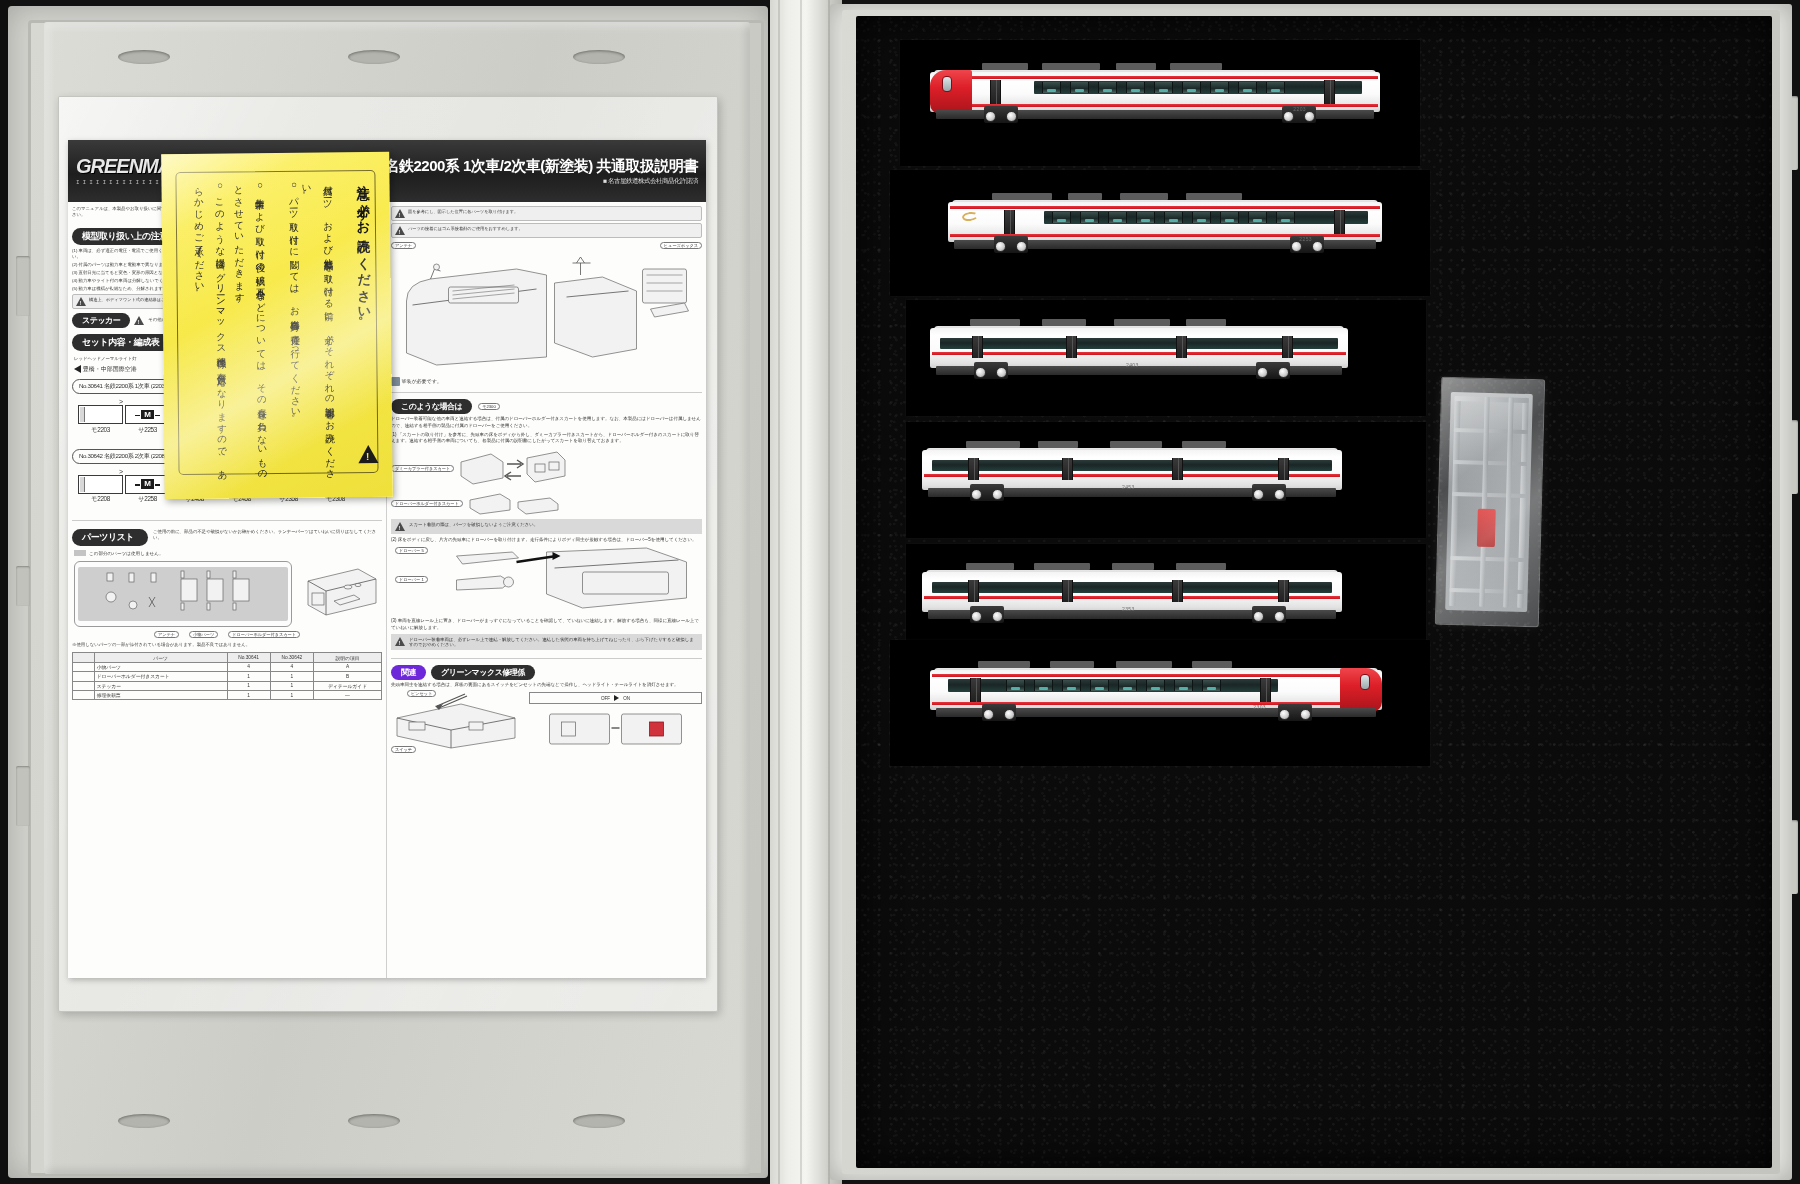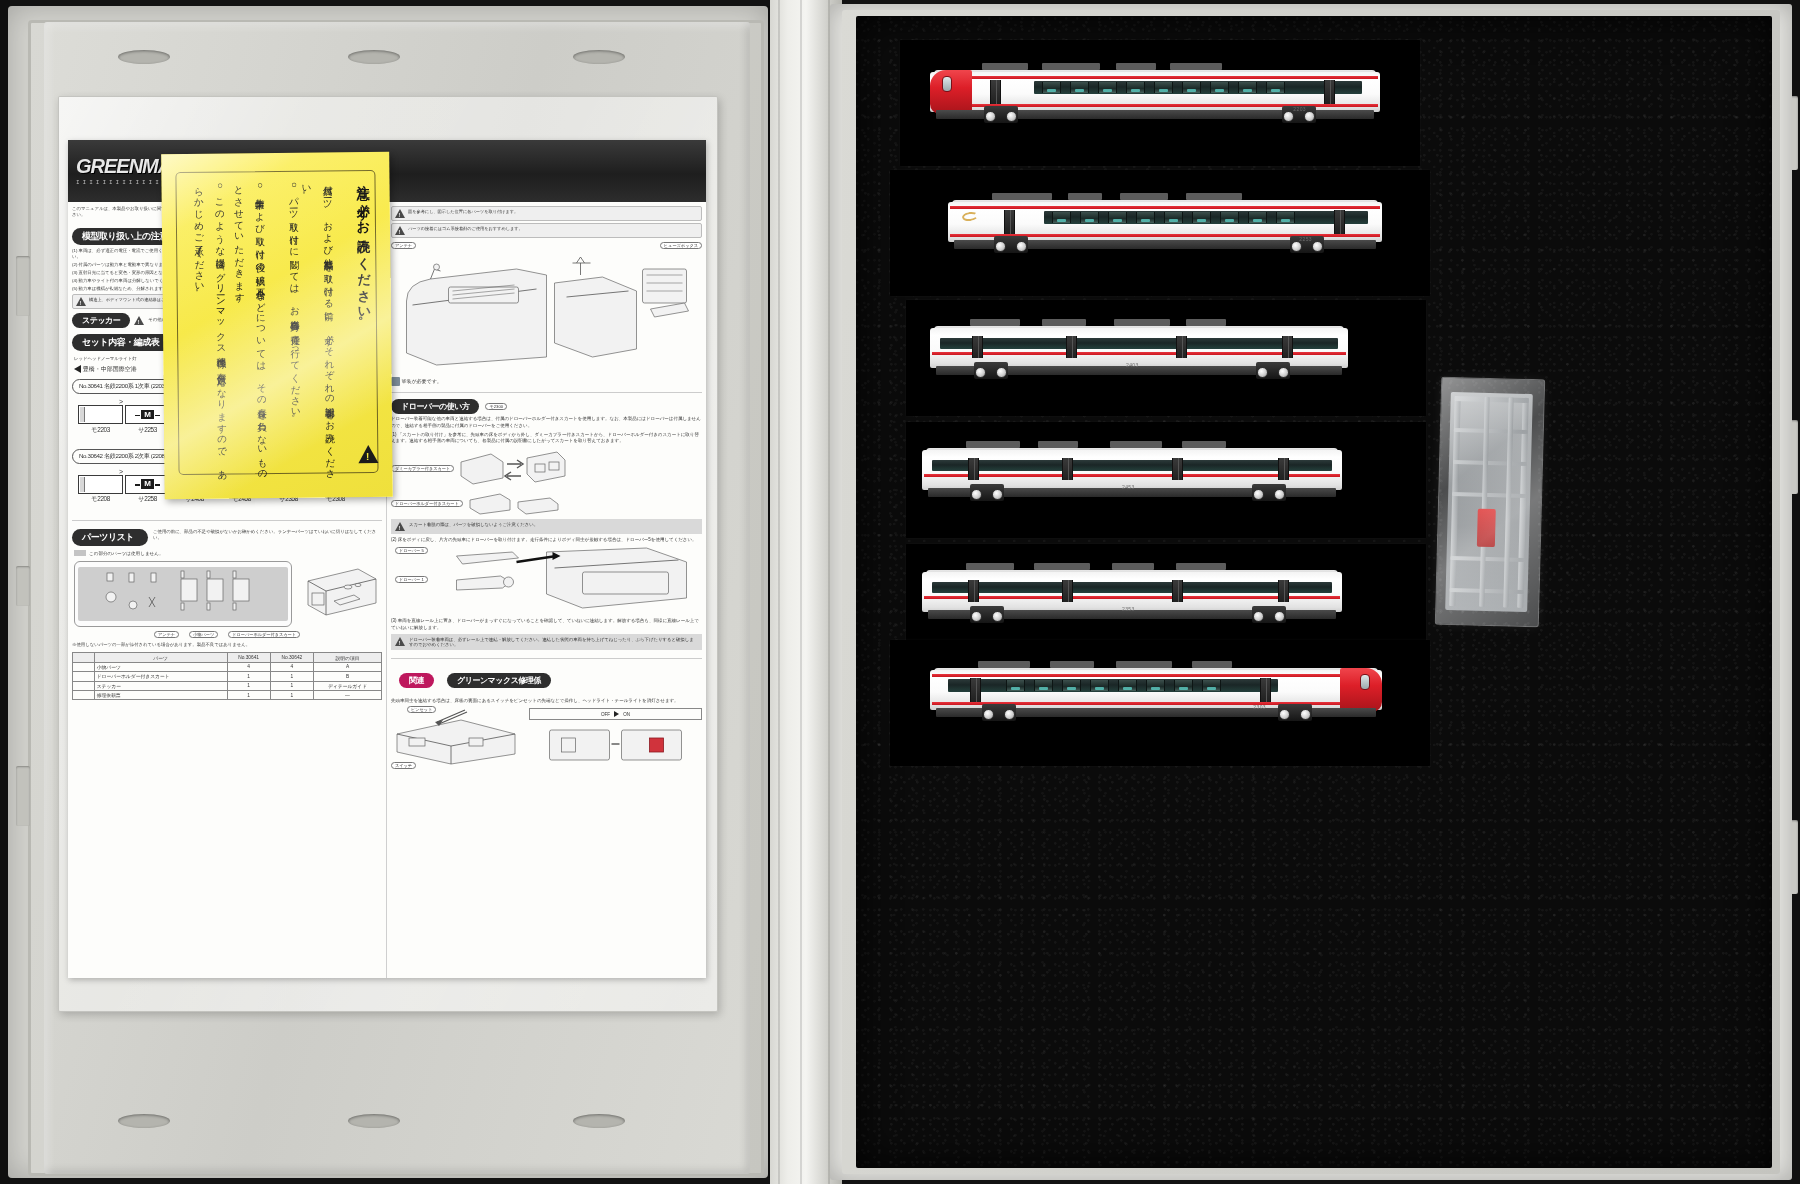--- a/index.html
+++ b/index.html
@@ -379,20 +379,24 @@
   <div class="sleeve">
     <div class="sleeve-gloss"></div>
   </div>
 
   <div class="manual">
 
     <div class="gh-header">
       <div class="gh-logo">
         <div class="gh-logo-word">GREENMAX</div>
         <div class="gh-logo-sub">IIIIIIIIIIIIIIIIIIII</div>
+      </div>
+      <div class="gh-title">
+        <div>名鉄2200系 1次車/2次車(新塗装) 共通取扱説明書</div>
+        <div class="gh-sub">■ 名古屋鉄道株式会社商品化許諾済</div>
       </div>
     </div>
 
     <div class="manual-cols" style="padding-top:64px;">
 
       <div class="col-left">
 
         <div class="tiny" style="margin:2px 0 3px 0;">このマニュアルは、本製品やお取り扱いに関する注意事項です。よくお読みのうえ、正しくお使いください。ご了承の上の注意事項などをよくお読みください。</div>
 
         <div class="sec-head">模型取り扱い上の注意</div>
@@ -645,21 +649,21 @@
         </div>
 
         <div style="display:flex;align-items:center;gap:4px;">
           <span style="font-size:5px;">
             <span style="display:inline-block;width:9px;height:9px;background:#7d8d9a;border-radius:1px;vertical-align:middle;"></span>
             <span>塗装が必要です。</span>
           </span>
         </div>
 
         <div style="display:flex;align-items:center;gap:6px;margin-top:6px;border-top:1px solid #ccc;padding-top:6px;">
-          <div class="sec-head small" style="margin:0;">ドローバーの使い方</div>
+          <div class="sec-head small" style="margin:0;">このような場合は</div>
           <span class="callout">モ2300</span>
         </div>
         <div class="num-para">ドローバー装着可能な他の車両と連結する場合は、付属のドローバーホルダー付きスカートを使用します。なお、本製品にはドローバーは付属しませんので、連結する相手側の製品に付属のドローバーをご使用ください。</div>
         <div class="num-para">(1) 「スカートの取り付け」を参考に、先頭車の床をボディから外し、ダミーカプラー付きスカートから、ドローバーホルダー付きのスカートに取り替えます。連結する相手側の車両についても、各製品に付属の説明書にしたがってスカートを取り替えておきます。</div>
 
         <div style="display:flex;align-items:center;gap:3px;margin-top:3px;">
           <span class="callout">ダミーカプラー付きスカート</span>
           <svg width="110" height="40" viewBox="0 0 110 40" style="flex:none;">
             <g class="line-art">
               <path d="M4 14 L34 6 L46 14 L46 30 L16 36 L4 28 Z" class="la-fill"></path>
@@ -706,21 +710,21 @@
         </div>
 
         <div class="num-para">(3) 車両を直線レール上に置き、ドローバーがまっすぐになっていることを確認して、ていねいに連結します。解放する場合も、同様に直線レール上でていねいに解放します。</div>
 
         <div class="grey-note">
           <span class="tri"></span>
           <span>ドローバー装着車両は、必ずレール上で連結・解放してください。連結した状態の車両を持ち上げてねじったり、ぶら下げたりすると破損しますのでおやめください。</span>
         </div>
 
         <div style="display:flex;align-items:center;gap:5px;margin-top:8px;border-top:1px solid #ccc;padding-top:6px;">
-          <span class="sec-head small" style="margin:8px;background:#be185d;">関連</span>
+          <span class="sec-head small" style="margin:0;background:#6d28d9;">関連</span>
           <span class="sec-head small" style="margin:0;">グリーンマックス修理係</span>
         </div>
         <div class="num-para">先頭車同士を連結する場合は、床板の裏面にあるスイッチをピンセットの先端などで操作し、ヘッドライト・テールライトを消灯させます。</div>
 
         <div style="display:flex;gap:6px;align-items:flex-start;margin-top:3px;">
           <div style="position:relative;">
             <span class="callout" style="position:absolute;left:16px;top:-2px;z-index:2;">ピンセット</span>
             <svg width="132" height="58" viewBox="0 0 132 58">
               <g class="line-art">
                 <path d="M6 26 L70 12 L124 26 L124 46 L60 56 L6 44 Z" class="la-fill"></path>

